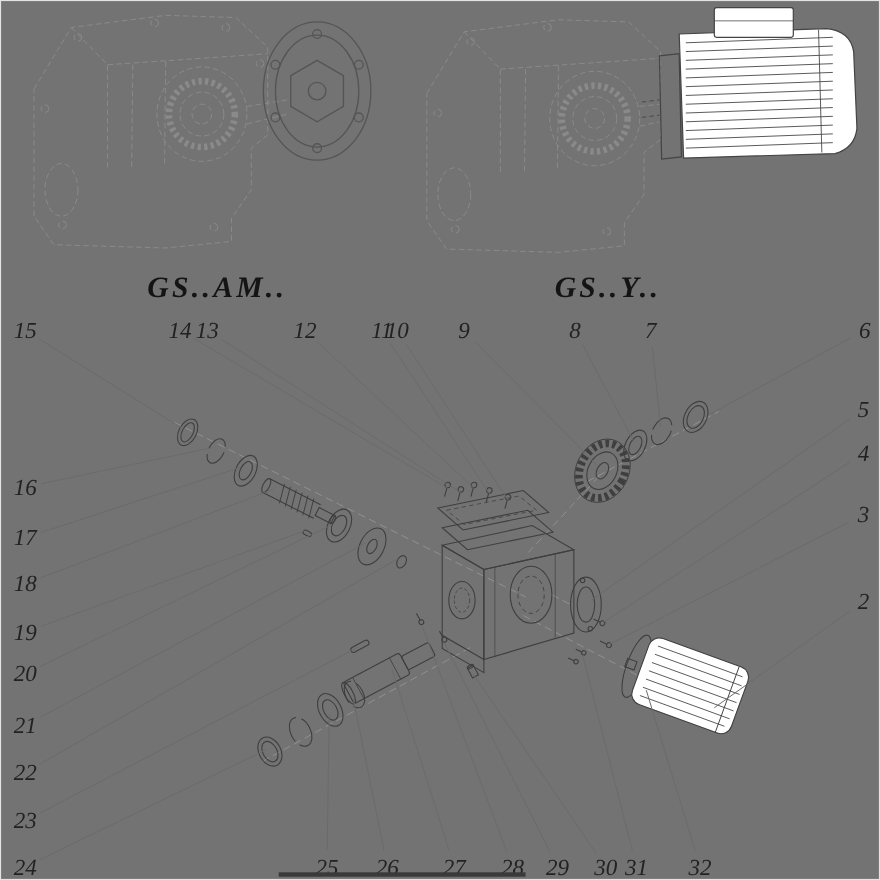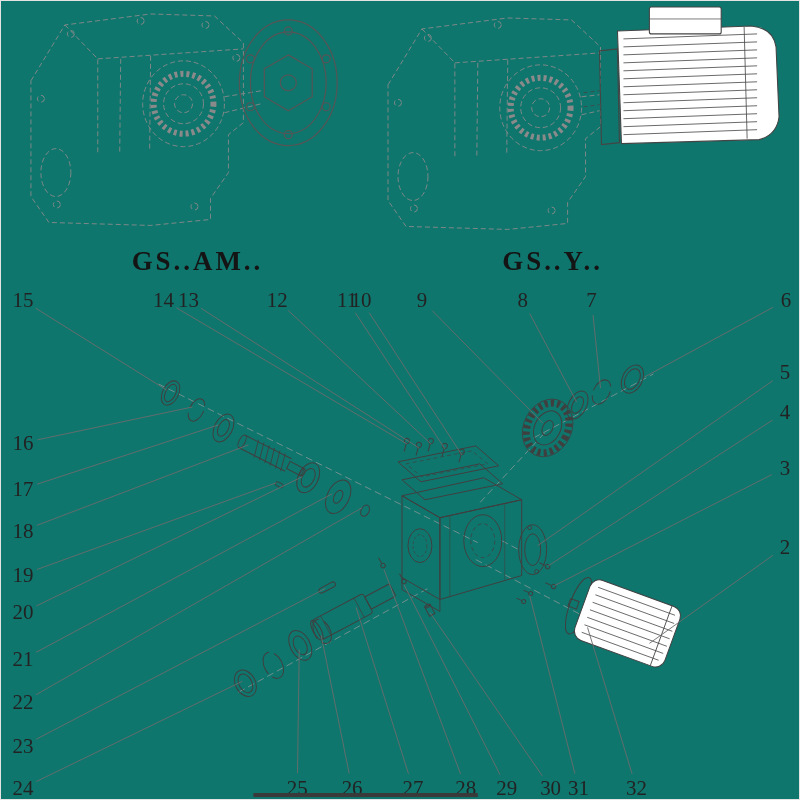--- a/index.html
+++ b/index.html
@@ -1,17 +1,17 @@
 <!DOCTYPE html>
 <html><head>
 <meta charset="utf-8">
 <style>
   html,body{margin:0;padding:0;background:#ffffff;}
-  .page{width:800px;height:800px;position:relative;background:#0f766e;
-        border:1px solid #e3e3e3;box-sizing:border-box;overflow:hidden;}
+  .page{width:800px;height:800px;position:relative;background:#737373;
+        border:1px solid #e3e3e3;box-sizing:border-box;overflow:hidden;font-style:italic;}
   svg{display:block;width:100%;height:100%;}
   .model-label{font-family:"Liberation Serif","DejaVu Serif",serif;font-weight:bold;
                font-size:27px;letter-spacing:3px;text-anchor:middle;fill:#141414;}
   .part-num{font-family:"Liberation Serif","DejaVu Serif",serif;font-size:21px;
             fill:#222;text-anchor:middle;}
   .leader{stroke:#6b6b6b;stroke-width:0.9;fill:none;}
 </style>
 </head>
 <body>
 

